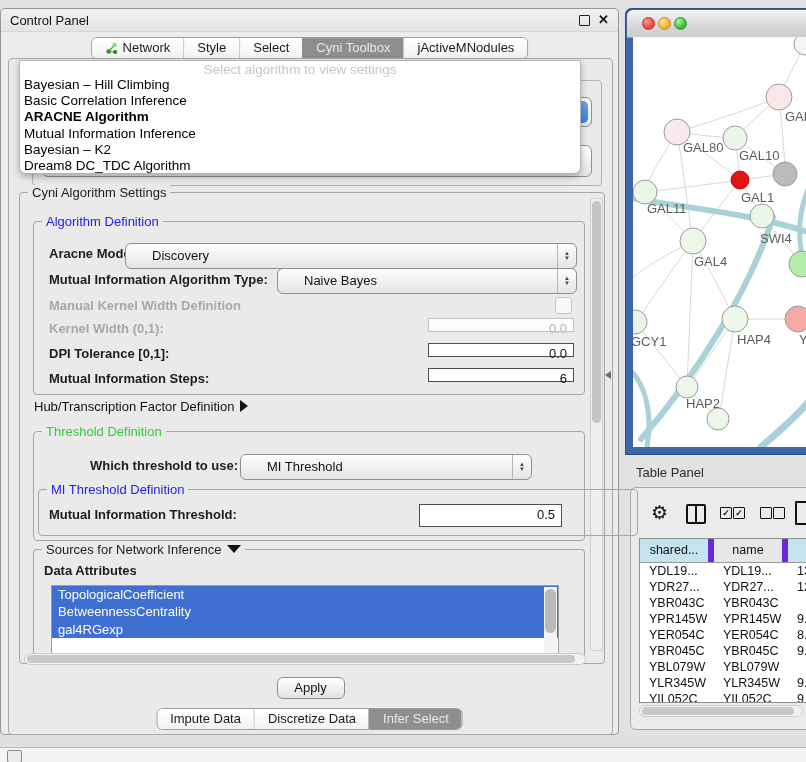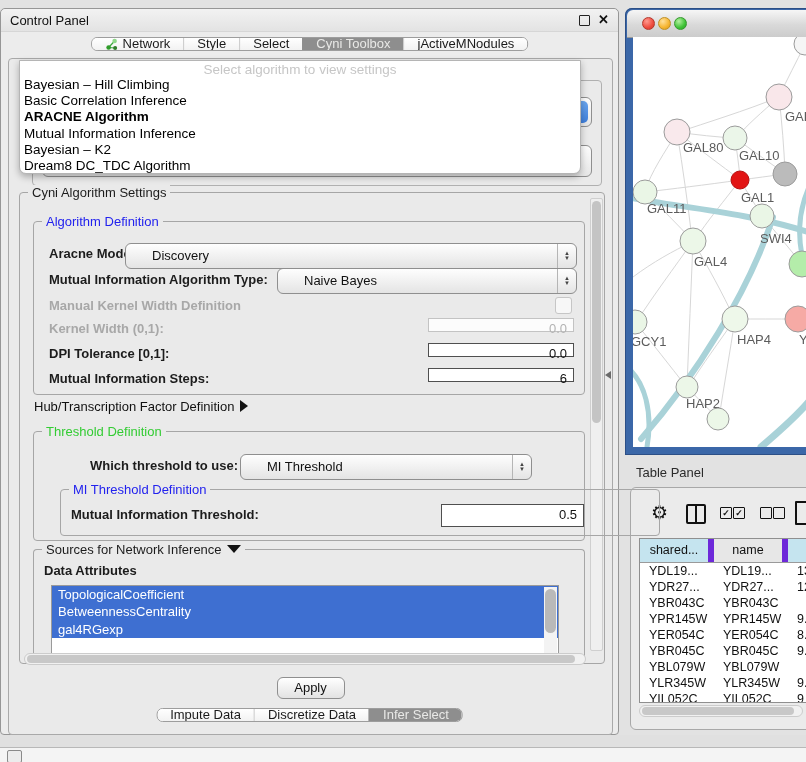--- a/index.html
+++ b/index.html
@@ -9,21 +9,21 @@
   
   .cp-window{position:absolute;left:0;top:8px;width:619px;height:727px;background:#ececec;
              border:1px solid #969696;border-radius:5px 5px 4px 4px;box-sizing:border-box;}
   .cp-titlebar{position:absolute;left:0;top:0;right:0;height:22px;background:linear-gradient(#f2f2f2,#e3e3e3);
                border-bottom:1px solid #d6d6d6;border-radius:5px 5px 0 0;}
   .cp-title{position:absolute;left:9px;top:4px;font-size:13px;color:#111;}
   .cp-float{position:absolute;right:28px;top:6px;width:9px;height:9px;border:1.5px solid #222;border-radius:1px;}
   .cp-close{position:absolute;right:9px;top:3px;font-size:13px;font-weight:bold;color:#111;}
 
   
-  .tabbar{position:absolute;display:flex;height:14px;border:1px solid #9d9d9d;border-radius:6px;
+  .tabbar{position:absolute;display:flex;height:22px;border:1px solid #9d9d9d;border-radius:6px;
           overflow:hidden;background:#fff;box-sizing:border-box;}
   .tabbar .tab{padding:0 13px;line-height:20px;font-size:13px;color:#1a1a1a;border-left:1px solid #c9c9c9;
                display:flex;align-items:center;gap:5px;background:linear-gradient(#ffffff,#f2f2f2);white-space:nowrap;}
   .tabbar .tab:first-child{border-left:none;}
   .tabbar .tab.selected{background:#8e8e8e;color:#e9e9e7;border-left-color:#8e8e8e;}
   .top-tabs{top:28px;left:50%;transform:translateX(-50%);}
   .bottom-tabs{top:699px;left:50%;transform:translateX(-50%);}
 
   
   .main-panel{position:absolute;left:7px;top:49px;width:605px;height:677px;background:#eaeaea;
@@ -249,21 +249,21 @@
 
           <span class="lbl" style="left:56px;top:26px;">Which threshold to use:</span>
           <div class="combo" style="left:206px;top:22px;width:292px;">
             <span>MI Threshold</span>
             <span class="stepper">
                 <span>▲</span>
                 <span>▼</span>
               </span>
           </div>
 
-          <div class="group" style="left:26px;top:57px;width:600px;height:47px;">
+          <div class="group" style="left:4px;top:57px;width:600px;height:47px;">
             <span class="group-title title-blue">MI Threshold Definition</span>
             <span class="lbl" style="left:10px;top:17px;">Mutual Information Threshold:</span>
             <span class="field" style="left:380px;top:14px;width:143px;height:23px;">0.5</span>
           </div>
         </div>
 
         <div class="group" style="left:13px;top:356px;width:552px;height:110px;border-bottom:none;border-radius:4px 4px 0 0;">
           <span class="group-title"><span>Sources for Network Inference</span><span class="tri-down"></span></span>
           <span class="lbl" style="left:10px;top:13px;">Data Attributes</span>
           <div class="attr-list">

